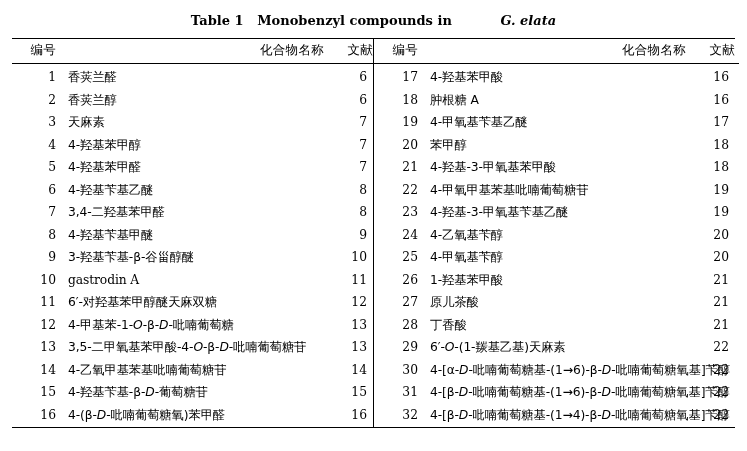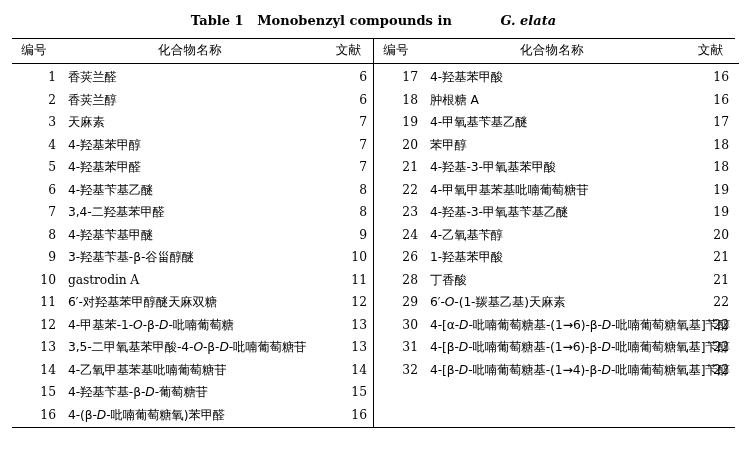--- a/index.html
+++ b/index.html
@@ -75,21 +75,21 @@
     border-collapse: collapse;
     width: 100%;
     table-layout: fixed;
   }
   table.sub th {
     font-weight: normal;
     font-family: "DejaVu Sans", "Liberation Sans", sans-serif;
     font-size: 12.5px;
     padding: 3px 0 4px 0;
     border-bottom: 1px solid #000;
-    text-align: center;
+    text-align: right;
     letter-spacing: 0.3px;
   }
   table.sub td {
     font-size: 12.3px;
     padding: 2px 0 2px 0;
     line-height: 18.5px;
     height: 18.5px;
   }
   .col-num  { width: 44px;  text-align: right; }
   .col-name { width: 268px; text-align: left; padding-left: 12px !important; }
@@ -264,22 +264,32 @@
                     <td class="col-num">23</td>
                     <td class="col-name">4-羟基-3-甲氧基苄基乙醚</td>
                     <td class="col-ref">19</td>
                   </tr>
                   <tr>
                     <td class="col-num">24</td>
                     <td class="col-name">4-乙氧基苄醇</td>
                     <td class="col-ref">20</td>
                   </tr>
                   <tr>
+                    <td class="col-num">25</td>
+                    <td class="col-name">4-甲氧基苄醇</td>
+                    <td class="col-ref">20</td>
+                  </tr>
+                  <tr>
                     <td class="col-num">26</td>
                     <td class="col-name">1-羟基苯甲酸</td>
+                    <td class="col-ref">21</td>
+                  </tr>
+                  <tr>
+                    <td class="col-num">27</td>
+                    <td class="col-name">原儿茶酸</td>
                     <td class="col-ref">21</td>
                   </tr>
                   <tr>
                     <td class="col-num">28</td>
                     <td class="col-name">丁香酸</td>
                     <td class="col-ref">21</td>
                   </tr>
                   <tr>
                     <td class="col-num">29</td>
                     <td class="col-name">6′-<i>O</i>-(1-羰基乙基)天麻素</td>

